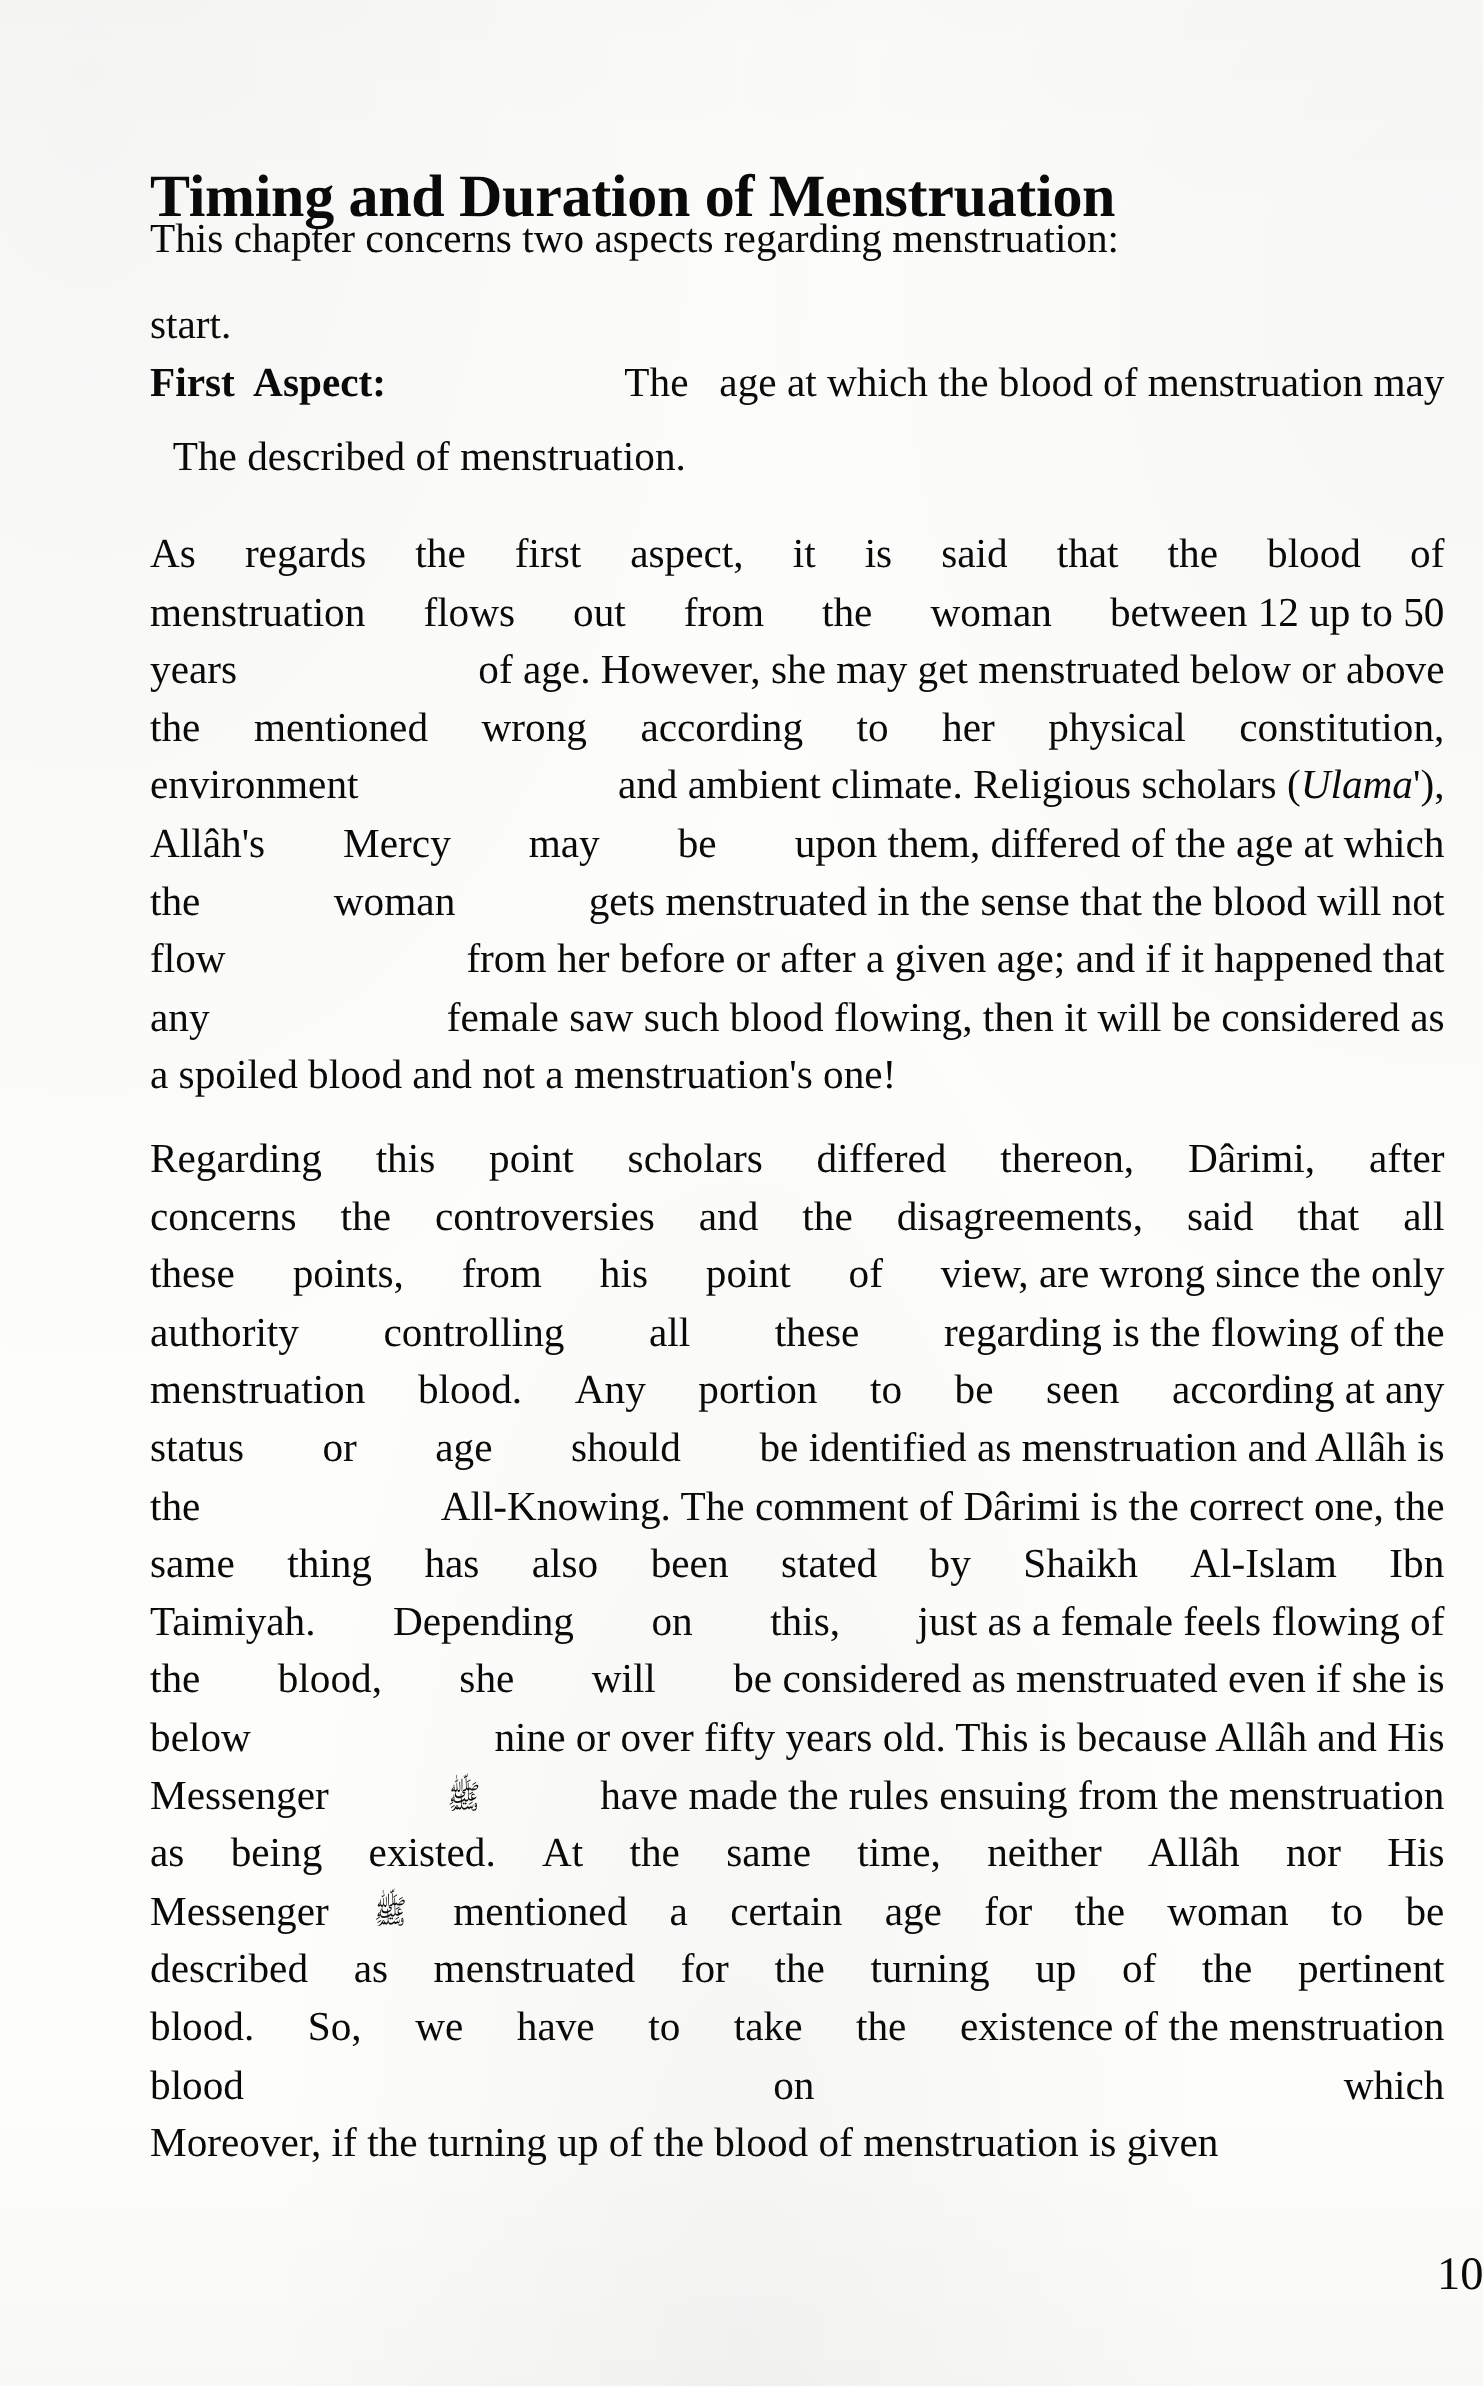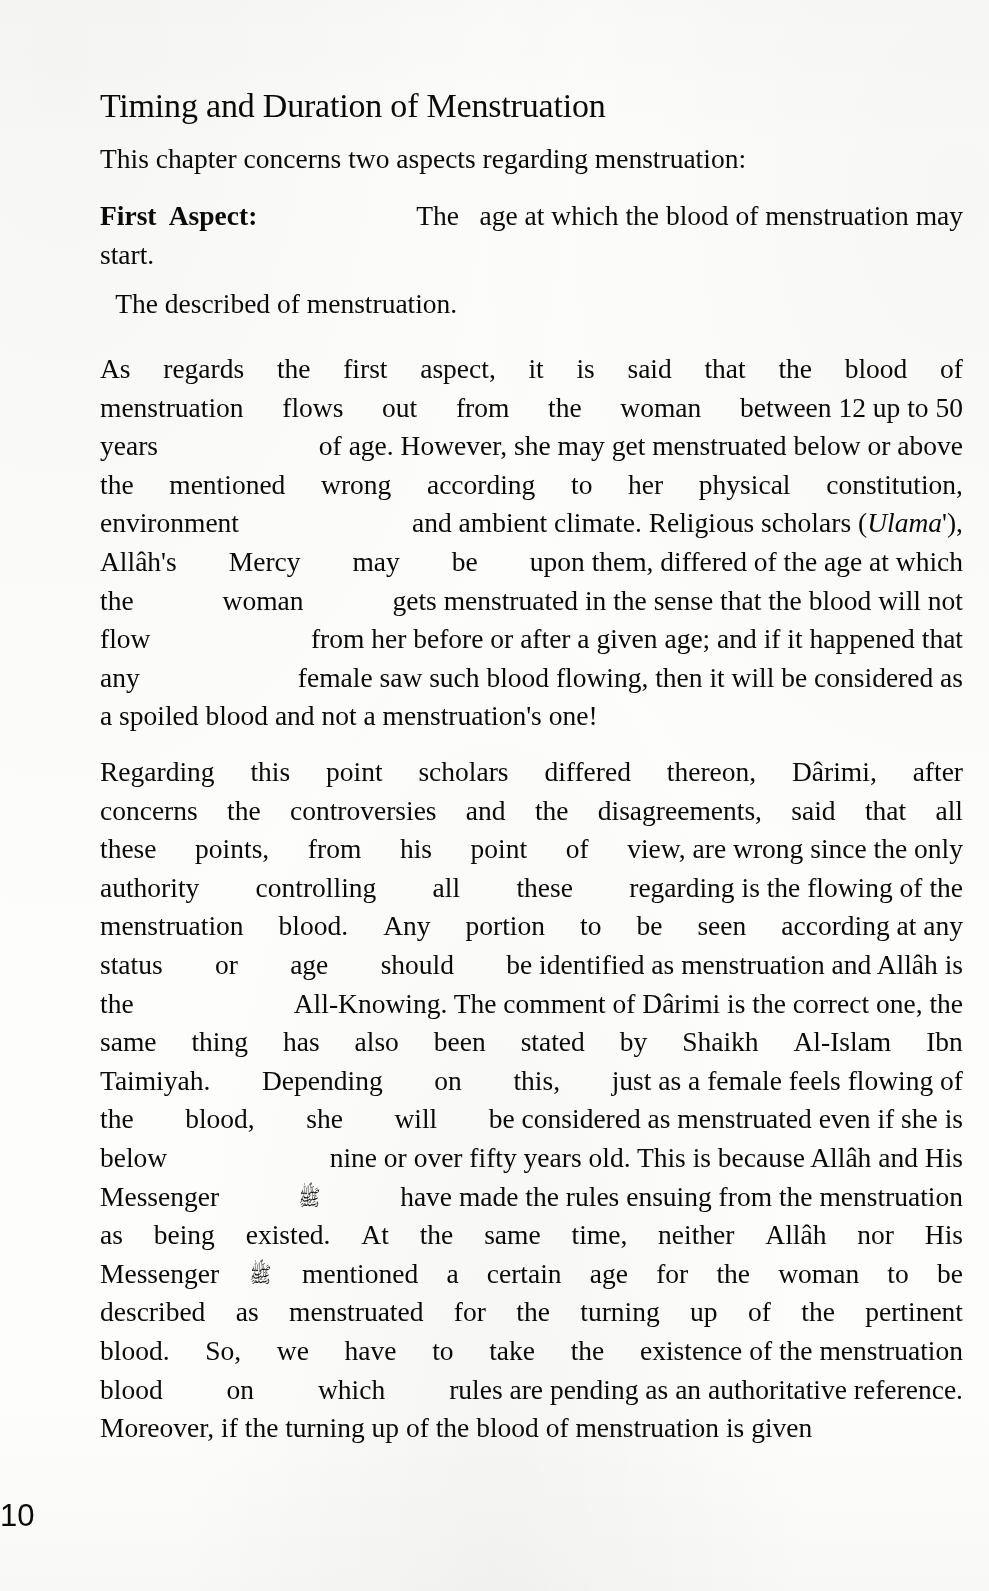--- a/index.html
+++ b/index.html
@@ -40,24 +40,24 @@
   .content {
     position: absolute;
     left: 100px;
     top: 0;
     width: 863px;
   }
 
   .chapter-title {
     position: absolute;
     left: 0;
-    top: 64px;
+    top: 80px;
     width: 863px;
-    font-weight: normal;
-    font-size: 34px;
+    font-weight: bold;
+    font-size: 40px;
     letter-spacing: -0.2px;
     white-space: nowrap;
     font-family: "Liberation Serif", "DejaVu Serif", serif;
   }
 
   .body-block {
     position: absolute;
     left: 0;
     width: 863px;
   }
@@ -96,47 +96,47 @@
     transform: scaleX(0.82);
     transform-origin: center;
     display: inline-block;
   }
 
   .folio {
     position: absolute;
     top: 1498px;
     left: 0;
     width: 989px;
-    text-align: left;
+    text-align: right;
     font-size: 31px;
-    font-family: Liberation Sans, sans-serif;
+    font-family: Liberation Serif, serif;
   }
 </style>
 </head>
 <body>
 
 <div class="page">
 
   <div class="content">
 
     <h1 class="chapter-title">Timing and Duration of Menstruation</h1>
 
     <div class="body-block" style="top:140px;">
       <div class="ln last">
         <span>This chapter concerns two aspects regarding menstruation:</span>
       </div>
     </div>
 
     <div class="body-block" style="top:197px;">
+      <div class="ln last">
+        <span>start.</span>
+      </div>
       <div class="ln just">
         <span class="b">First  Aspect:</span>
         <span>The   age at which the blood of menstruation may</span>
-      </div>
-      <div class="ln last">
-        <span>start.</span>
       </div>
     </div>
 
     <div class="body-block" style="top:285px;">
       <div class="ln last">
         <span class="gapwide">The described of menstruation.</span>
       </div>
     </div>
 
     <div class="body-block" id="para-one" style="top:350px;">
@@ -162,21 +162,21 @@
         <div class="ln just"><span>the</span><span>All-Knowing. The comment of Dârimi is the correct one, the</span></div>
         <div class="ln just"><span>same</span><span>thing</span><span>has</span><span>also</span><span>been</span><span>stated</span><span>by</span><span>Shaikh</span><span>Al-Islam</span><span>Ibn</span></div>
         <div class="ln just"><span>Taimiyah.</span><span>Depending</span><span>on</span><span>this,</span><span>just as a female feels flowing of</span></div>
         <div class="ln just"><span>the</span><span>blood,</span><span>she</span><span>will</span><span>be considered as menstruated even if she is</span></div>
         <div class="ln just"><span>below</span><span>nine or over fifty years old. This is because Allâh and His</span></div>
         <div class="ln just"><span>Messenger</span><span class="honorific">ﷺ</span><span>have made the rules ensuing from the menstruation</span></div>
         <div class="ln just"><span>as</span><span>being</span><span>existed.</span><span>At</span><span>the</span><span>same</span><span>time,</span><span>neither</span><span>Allâh</span><span>nor</span><span>His</span></div>
         <div class="ln just"><span>Messenger</span><span class="honorific">ﷺ</span><span>mentioned</span><span>a</span><span>certain</span><span>age</span><span>for</span><span>the</span><span>woman</span><span>to</span><span>be</span></div>
         <div class="ln just"><span>described</span><span>as</span><span>menstruated</span><span>for</span><span>the</span><span>turning</span><span>up</span><span>of</span><span>the</span><span>pertinent</span></div>
         <div class="ln just"><span>blood.</span><span>So,</span><span>we</span><span>have</span><span>to</span><span>take</span><span>the</span><span>existence of the menstruation</span></div>
-        <div class="ln just"><span>blood</span><span>on</span><span>which</span><span>rules are pending as an authoritative reference.</span></div>
+        <div class="ln just"><span>blood</span><span>on</span><span>which</span></div>
         <div class="ln last"><span>Moreover, if the turning up of the blood of menstruation is given</span></div>
       </div>
 
   </div>
 
   <div class="folio">10</div>
 
 </div>
 
 </body></html>

